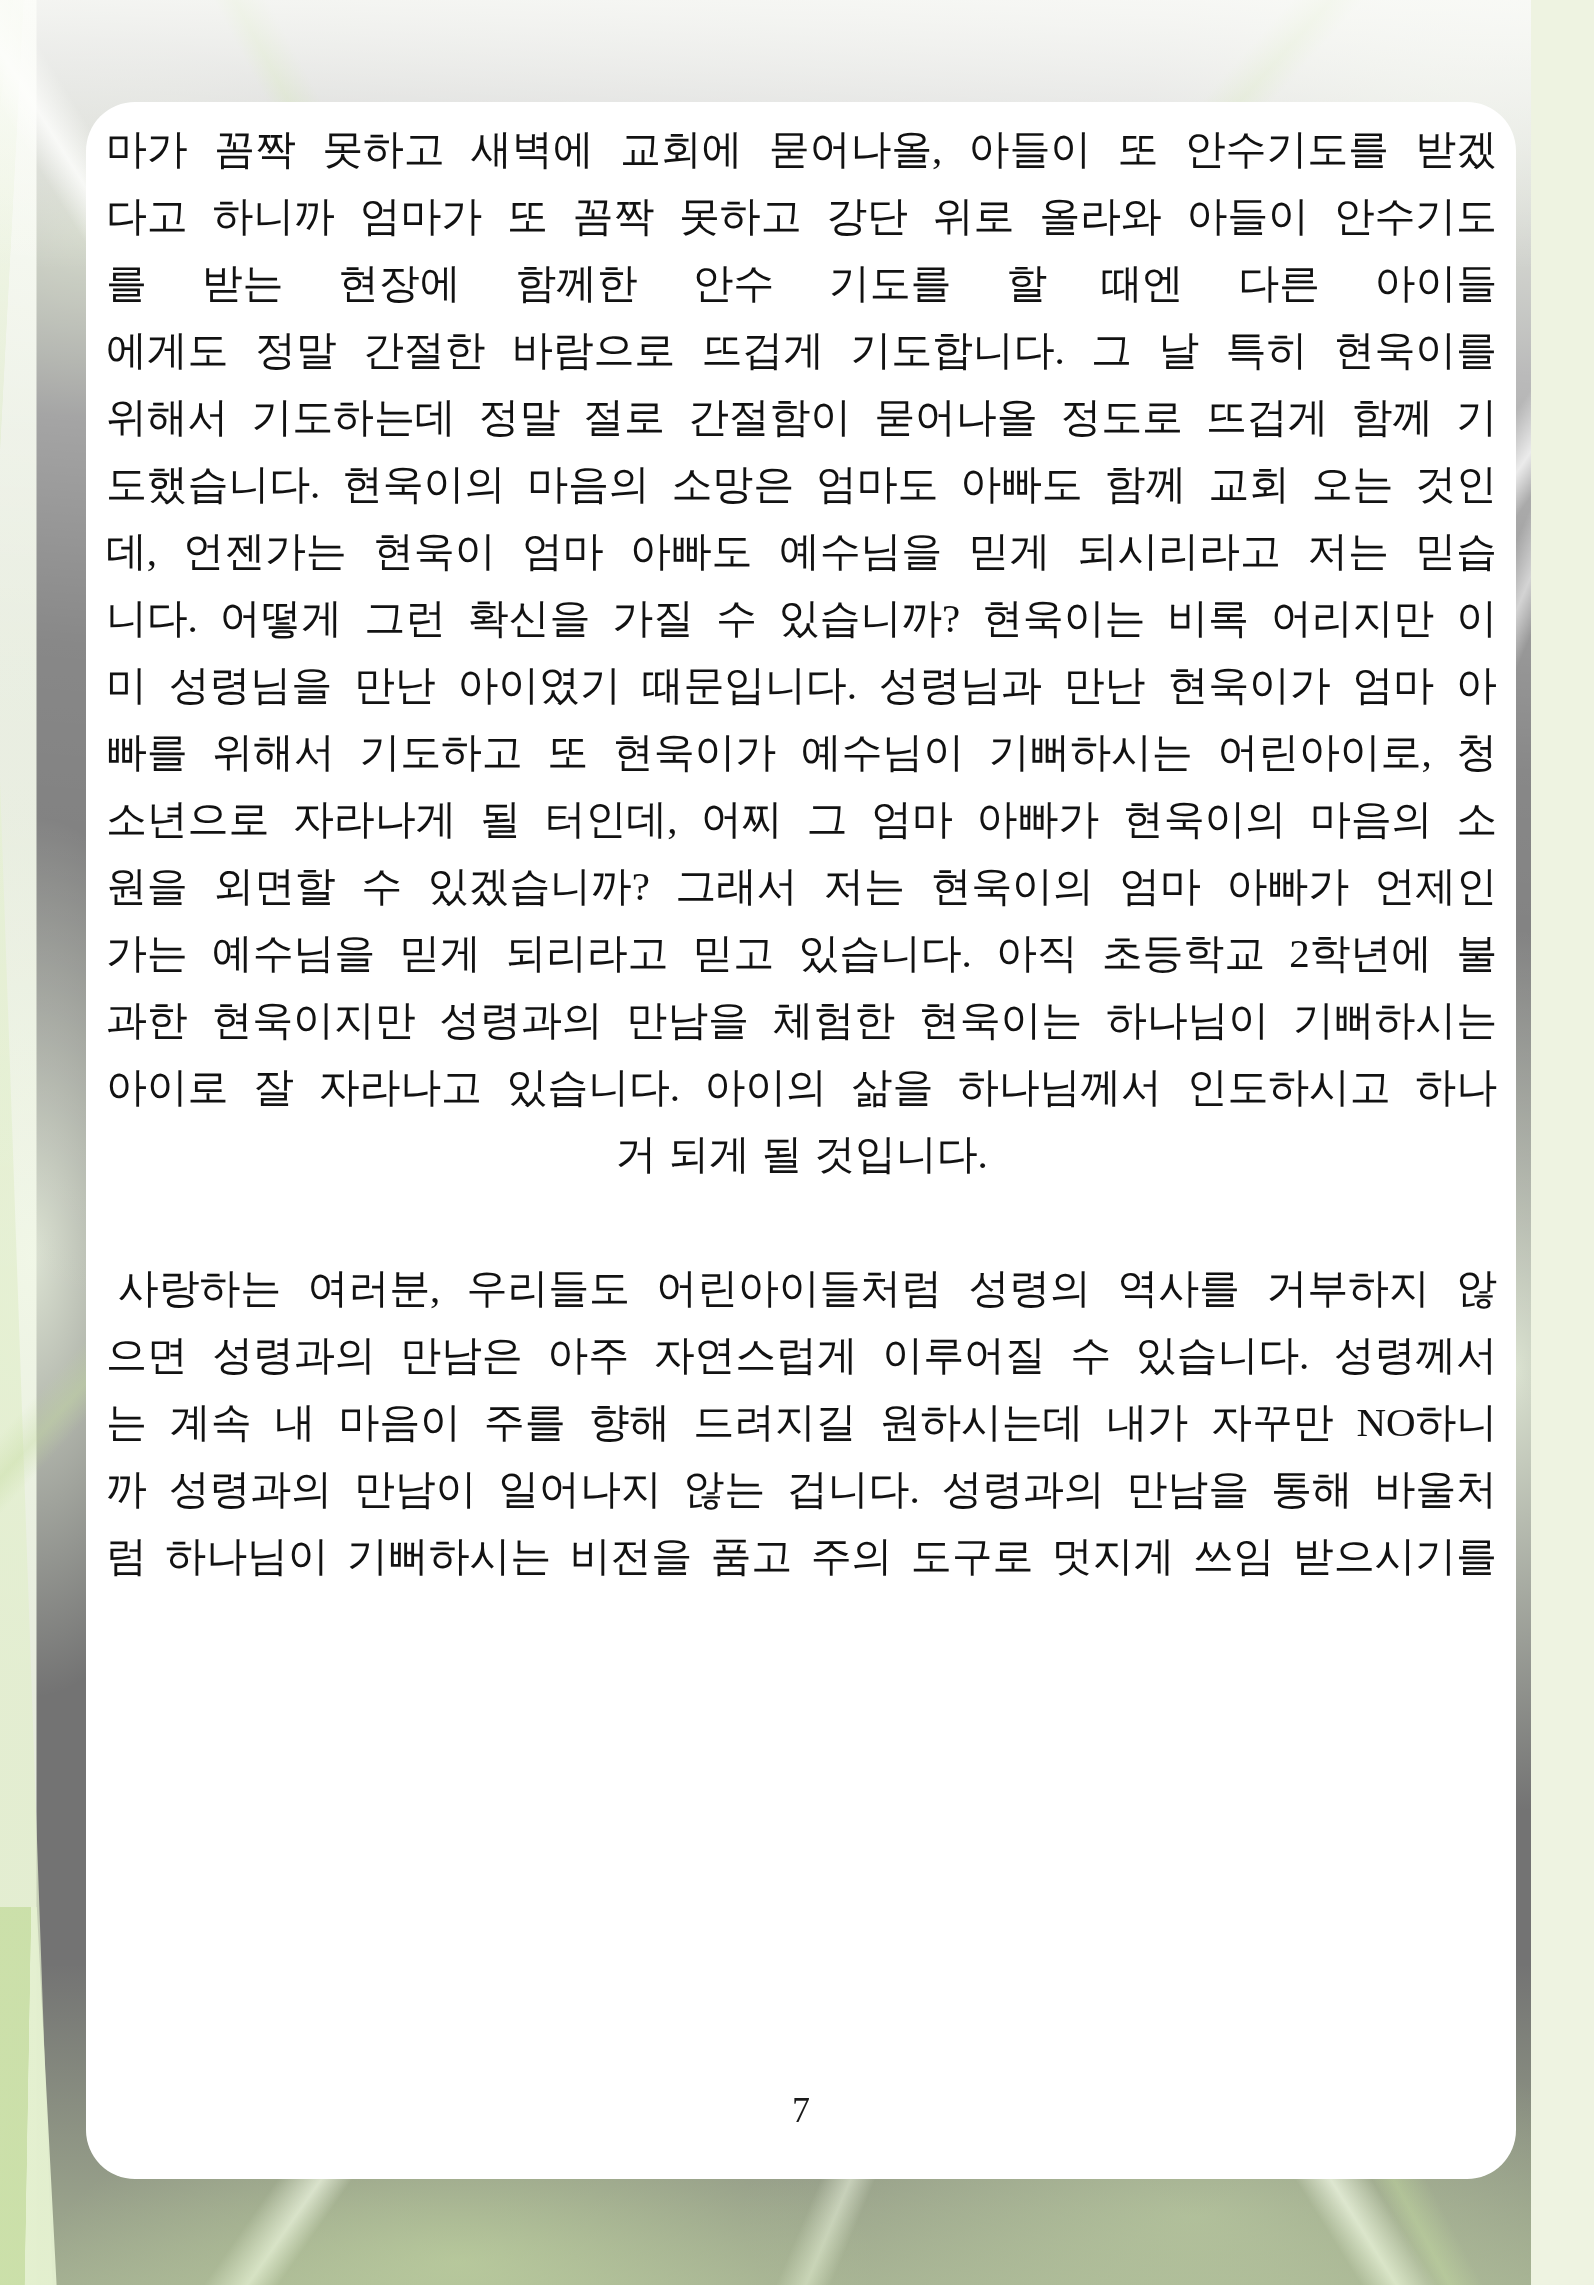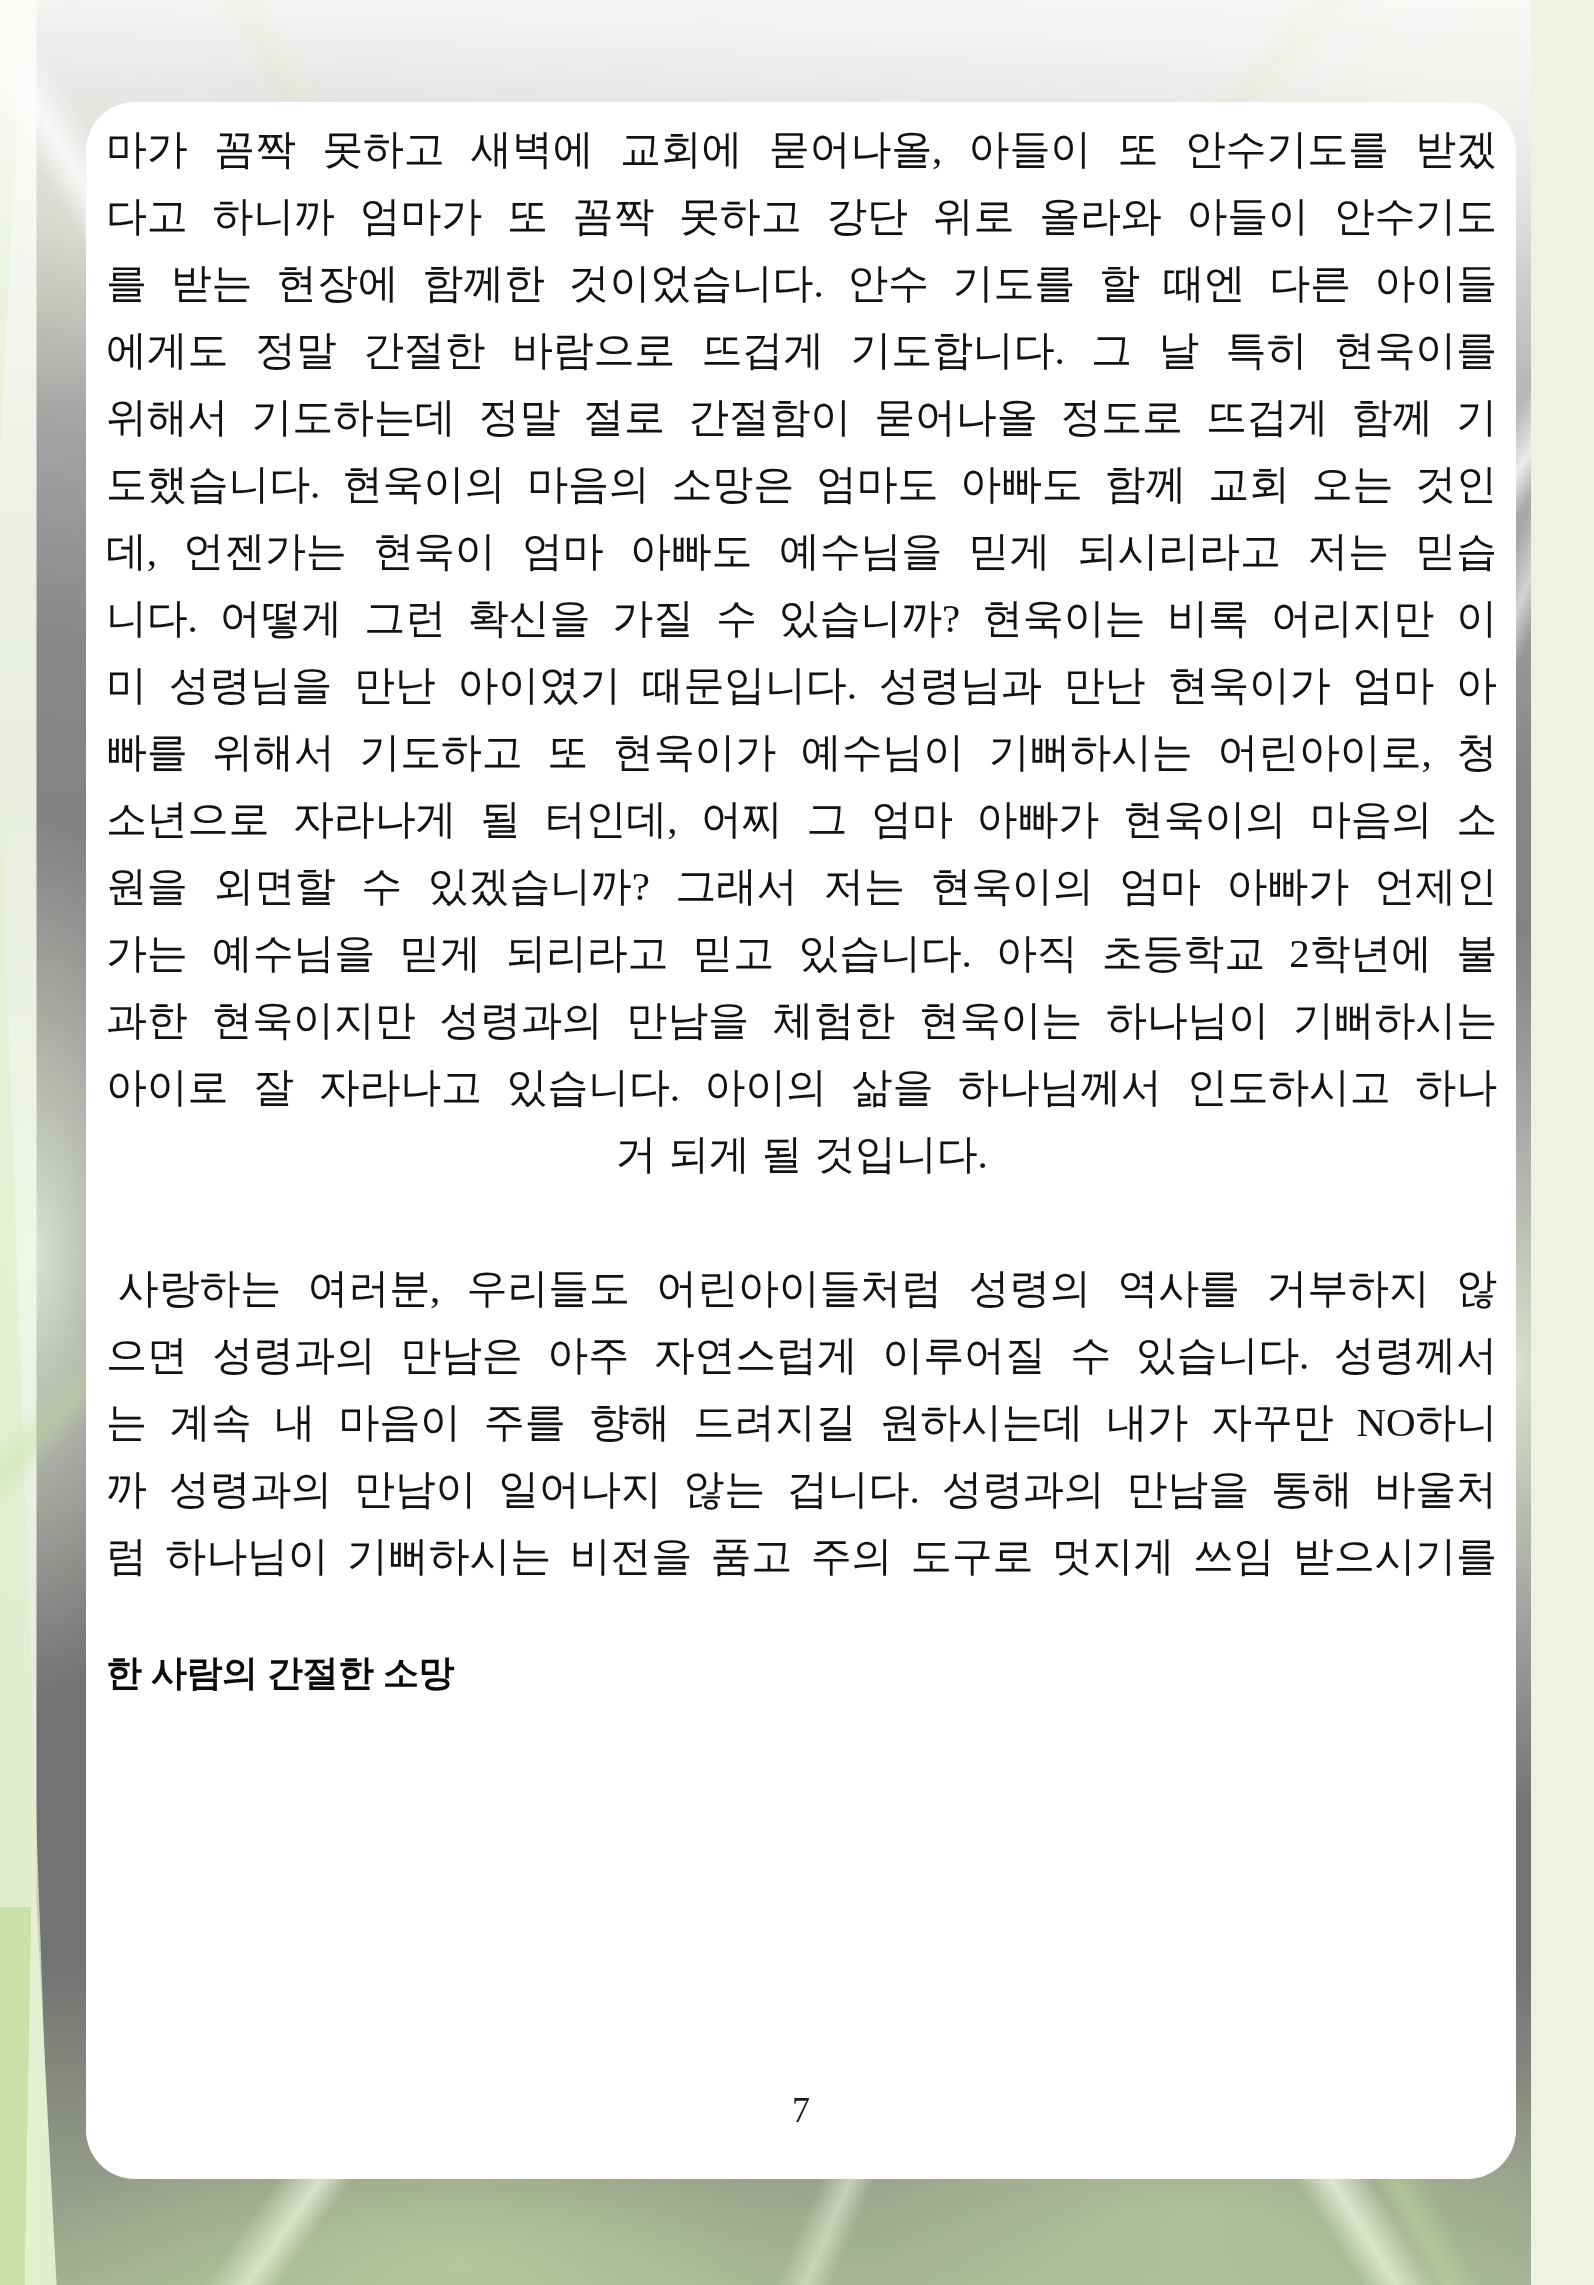--- a/index.html
+++ b/index.html
@@ -150,21 +150,21 @@
   <div class="bg-layer bg-fade-top"></div>
   <div class="bg-layer bg-grass"></div>
 
   <div id="card">
 
     <div id="content">
 
       <div class="para justify" id="para-1">
           <span class="ln"><span>마가</span><span>꼼짝</span><span>못하고</span><span>새벽에</span><span>교회에</span><span>묻어나올,</span><span>아들이</span><span>또</span><span>안수기도를</span><span>받겠</span></span>
           <span class="ln"><span>다고</span><span>하니까</span><span>엄마가</span><span>또</span><span>꼼짝</span><span>못하고</span><span>강단</span><span>위로</span><span>올라와</span><span>아들이</span><span>안수기도</span></span>
-          <span class="ln"><span>를</span><span>받는</span><span>현장에</span><span>함께한</span><span>것이었습니다.</span><span>안수</span><span>기도를</span><span>할</span><span>때엔</span><span>다른</span><span>아이들</span></span>
+          <span class="ln"><span>를</span><span>받는</span><span>현장에</span><span>함께한</span><span>안수</span><span>기도를</span><span>할</span><span>때엔</span><span>다른</span><span>아이들</span></span>
           <span class="ln"><span>에게도</span><span>정말</span><span>간절한</span><span>바람으로</span><span>뜨겁게</span><span>기도합니다.</span><span>그</span><span>날</span><span>특히</span><span>현욱이를</span></span>
           <span class="ln"><span>위해서</span><span>기도하는데</span><span>정말</span><span>절로</span><span>간절함이</span><span>묻어나올</span><span>정도로</span><span>뜨겁게</span><span>함께</span><span>기</span></span>
           <span class="ln"><span>도했습니다.</span><span>현욱이의</span><span>마음의</span><span>소망은</span><span>엄마도</span><span>아빠도</span><span>함께</span><span>교회</span><span>오는</span><span>것인</span></span>
           <span class="ln"><span>데,</span><span>언젠가는</span><span>현욱이</span><span>엄마</span><span>아빠도</span><span>예수님을</span><span>믿게</span><span>되시리라고</span><span>저는</span><span>믿습</span></span>
           <span class="ln"><span>니다.</span><span>어떻게</span><span>그런</span><span>확신을</span><span>가질</span><span>수</span><span>있습니까?</span><span>현욱이는</span><span>비록</span><span>어리지만</span><span>이</span></span>
           <span class="ln"><span>미</span><span>성령님을</span><span>만난</span><span>아이였기</span><span>때문입니다.</span><span>성령님과</span><span>만난</span><span>현욱이가</span><span>엄마</span><span>아</span></span>
           <span class="ln"><span>빠를</span><span>위해서</span><span>기도하고</span><span>또</span><span>현욱이가</span><span>예수님이</span><span>기뻐하시는</span><span>어린아이로,</span><span>청</span></span>
           <span class="ln"><span>소년으로</span><span>자라나게</span><span>될</span><span>터인데,</span><span>어찌</span><span>그</span><span>엄마</span><span>아빠가</span><span>현욱이의</span><span>마음의</span><span>소</span></span>
           <span class="ln"><span>원을</span><span>외면할</span><span>수</span><span>있겠습니까?</span><span>그래서</span><span>저는</span><span>현욱이의</span><span>엄마</span><span>아빠가</span><span>언제인</span></span>
           <span class="ln"><span>가는</span><span>예수님을</span><span>믿게</span><span>되리라고</span><span>믿고</span><span>있습니다.</span><span>아직</span><span>초등학교</span><span>2학년에</span><span>불</span></span>
@@ -174,21 +174,20 @@
         </div>
 
       <div class="para justify" id="para-2">
           <span class="ln"><span> 사랑하는</span><span>여러분,</span><span>우리들도</span><span>어린아이들처럼</span><span>성령의</span><span>역사를</span><span>거부하지</span><span>않</span></span>
           <span class="ln"><span>으면</span><span>성령과의</span><span>만남은</span><span>아주</span><span>자연스럽게</span><span>이루어질</span><span>수</span><span>있습니다.</span><span>성령께서</span></span>
           <span class="ln"><span>는</span><span>계속</span><span>내</span><span>마음이</span><span>주를</span><span>향해</span><span>드려지길</span><span>원하시는데</span><span>내가</span><span>자꾸만</span><span>NO하니</span></span>
           <span class="ln"><span>까</span><span>성령과의</span><span>만남이</span><span>일어나지</span><span>않는</span><span>겁니다.</span><span>성령과의</span><span>만남을</span><span>통해</span><span>바울처</span></span>
           <span class="ln"><span>럼</span><span>하나님이</span><span>기뻐하시는</span><span>비전을</span><span>품고</span><span>주의</span><span>도구로</span><span>멋지게</span><span>쓰임</span><span>받으시기를</span></span>
         </div>
 
-      <div class="section-heading">한 사람의 간절한 소망</div>
 
 
     </div>
 
     <div id="page-number">7</div>
 
   </div>
 </div>
 
 

